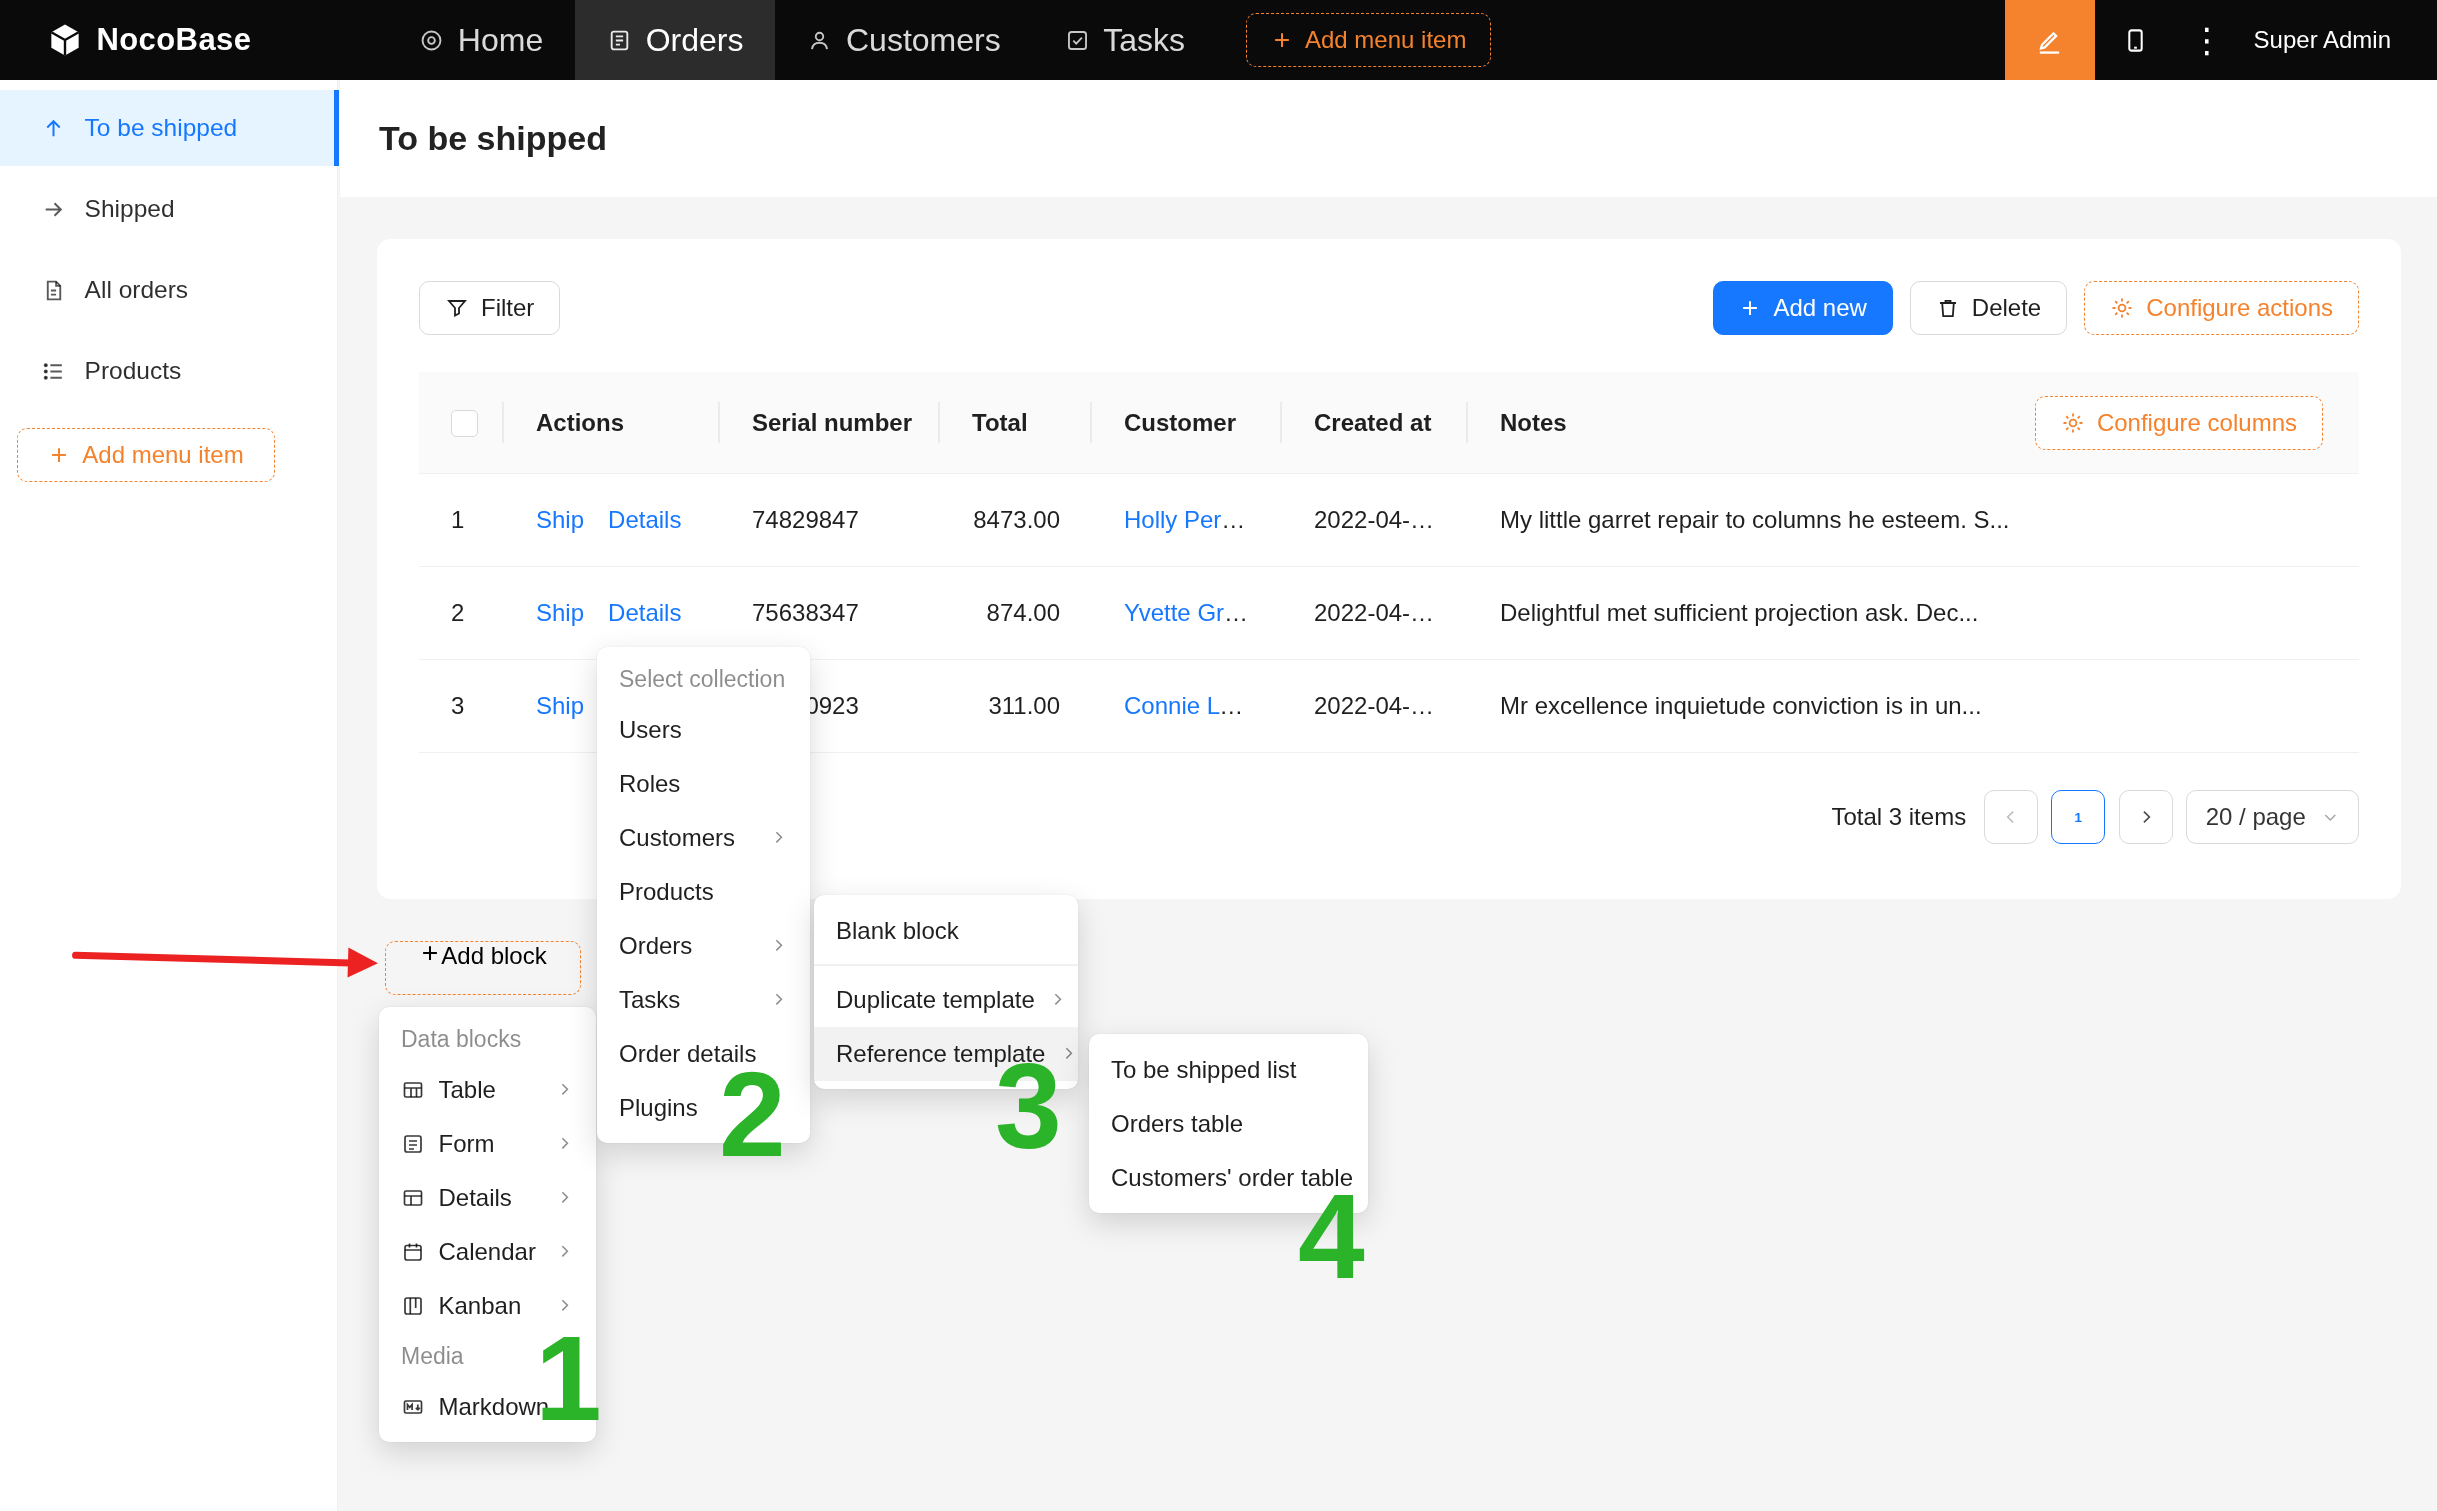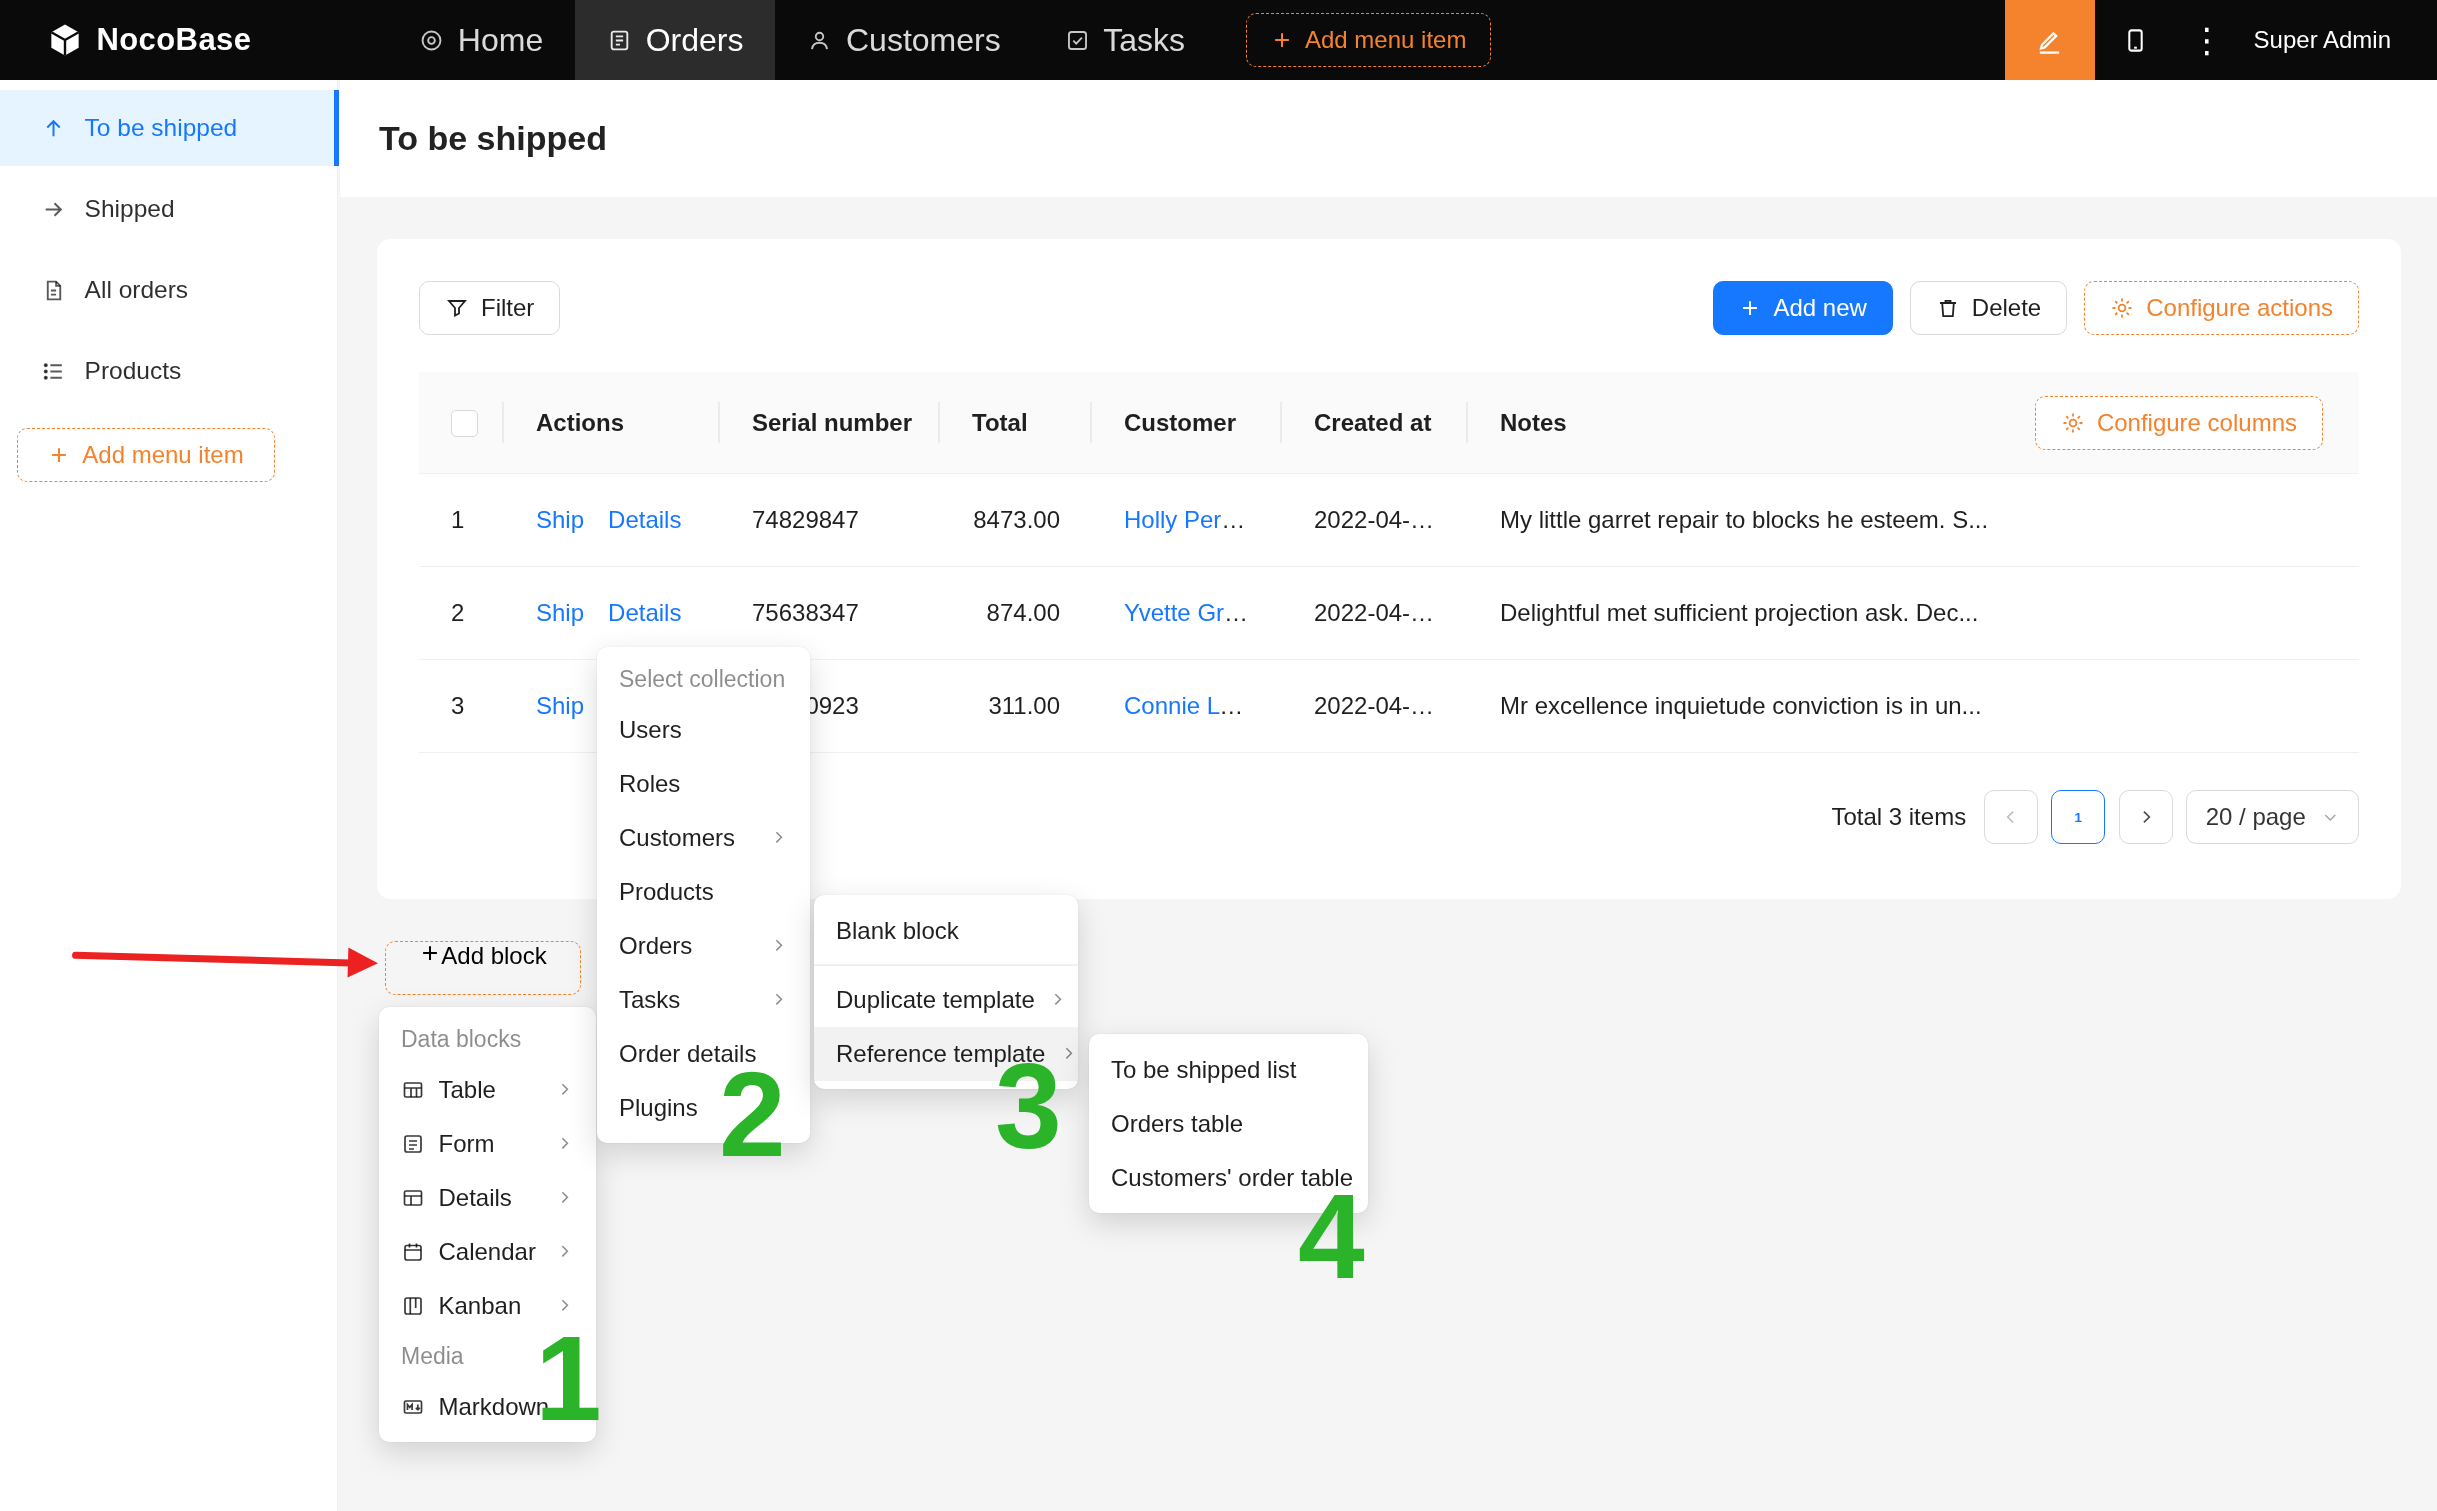--- a/index.html
+++ b/index.html
@@ -302,21 +302,21 @@
           <tr>
             <td>1</td>
             <td><span class="links">
                   <span class="link">Ship</span>
                   <span class="link">Details</span>
                 </span></td>
             <td>74829847</td>
             <td class="num">8473.00</td>
             <td><span class="link">Holly Perkins</span></td>
             <td>2022-04-27</td>
-            <td>My little garret repair to blocks he esteem. S...</td>
+            <td>My little garret repair to columns he esteem. S...</td>
           </tr>
           <tr>
             <td>2</td>
             <td><span class="links">
                   <span class="link">Ship</span>
                   <span class="link">Details</span>
                 </span></td>
             <td>75638347</td>
             <td class="num">874.00</td>
             <td><span class="link">Yvette Gross</span></td>

